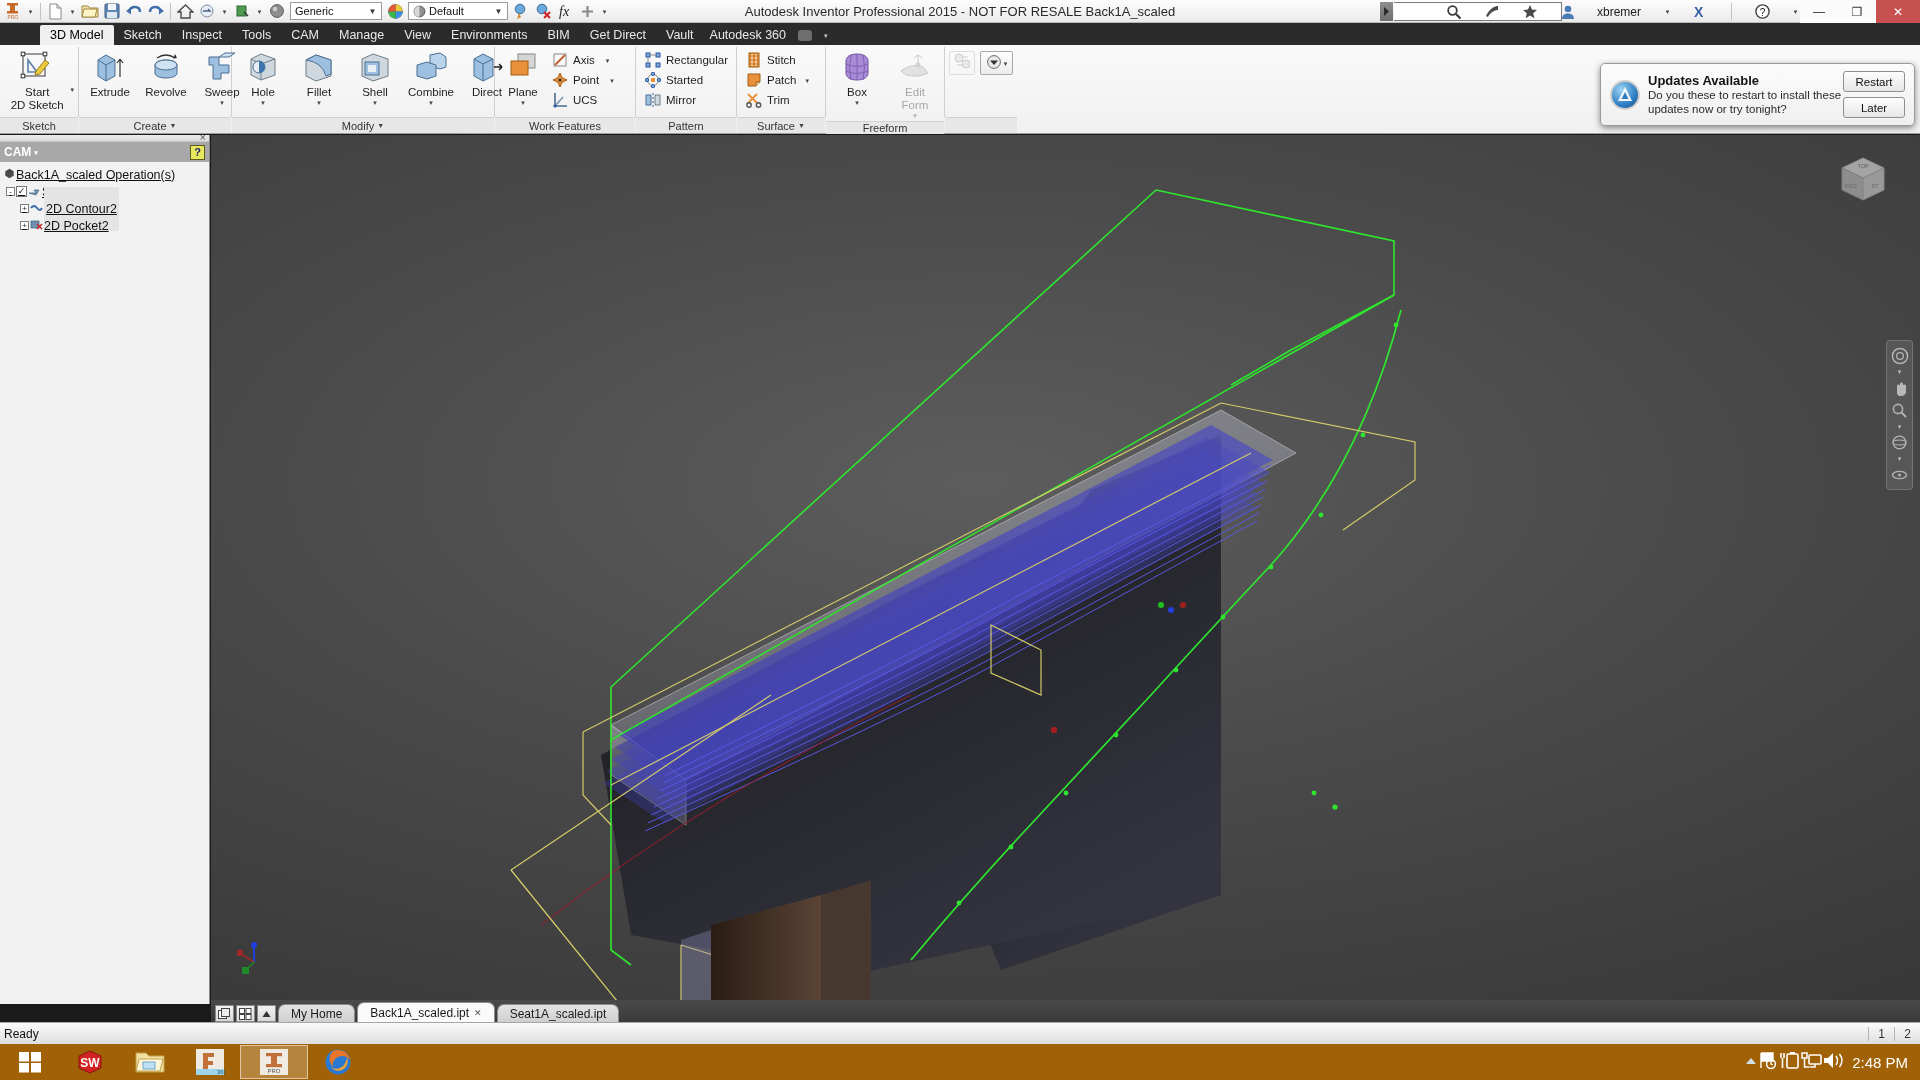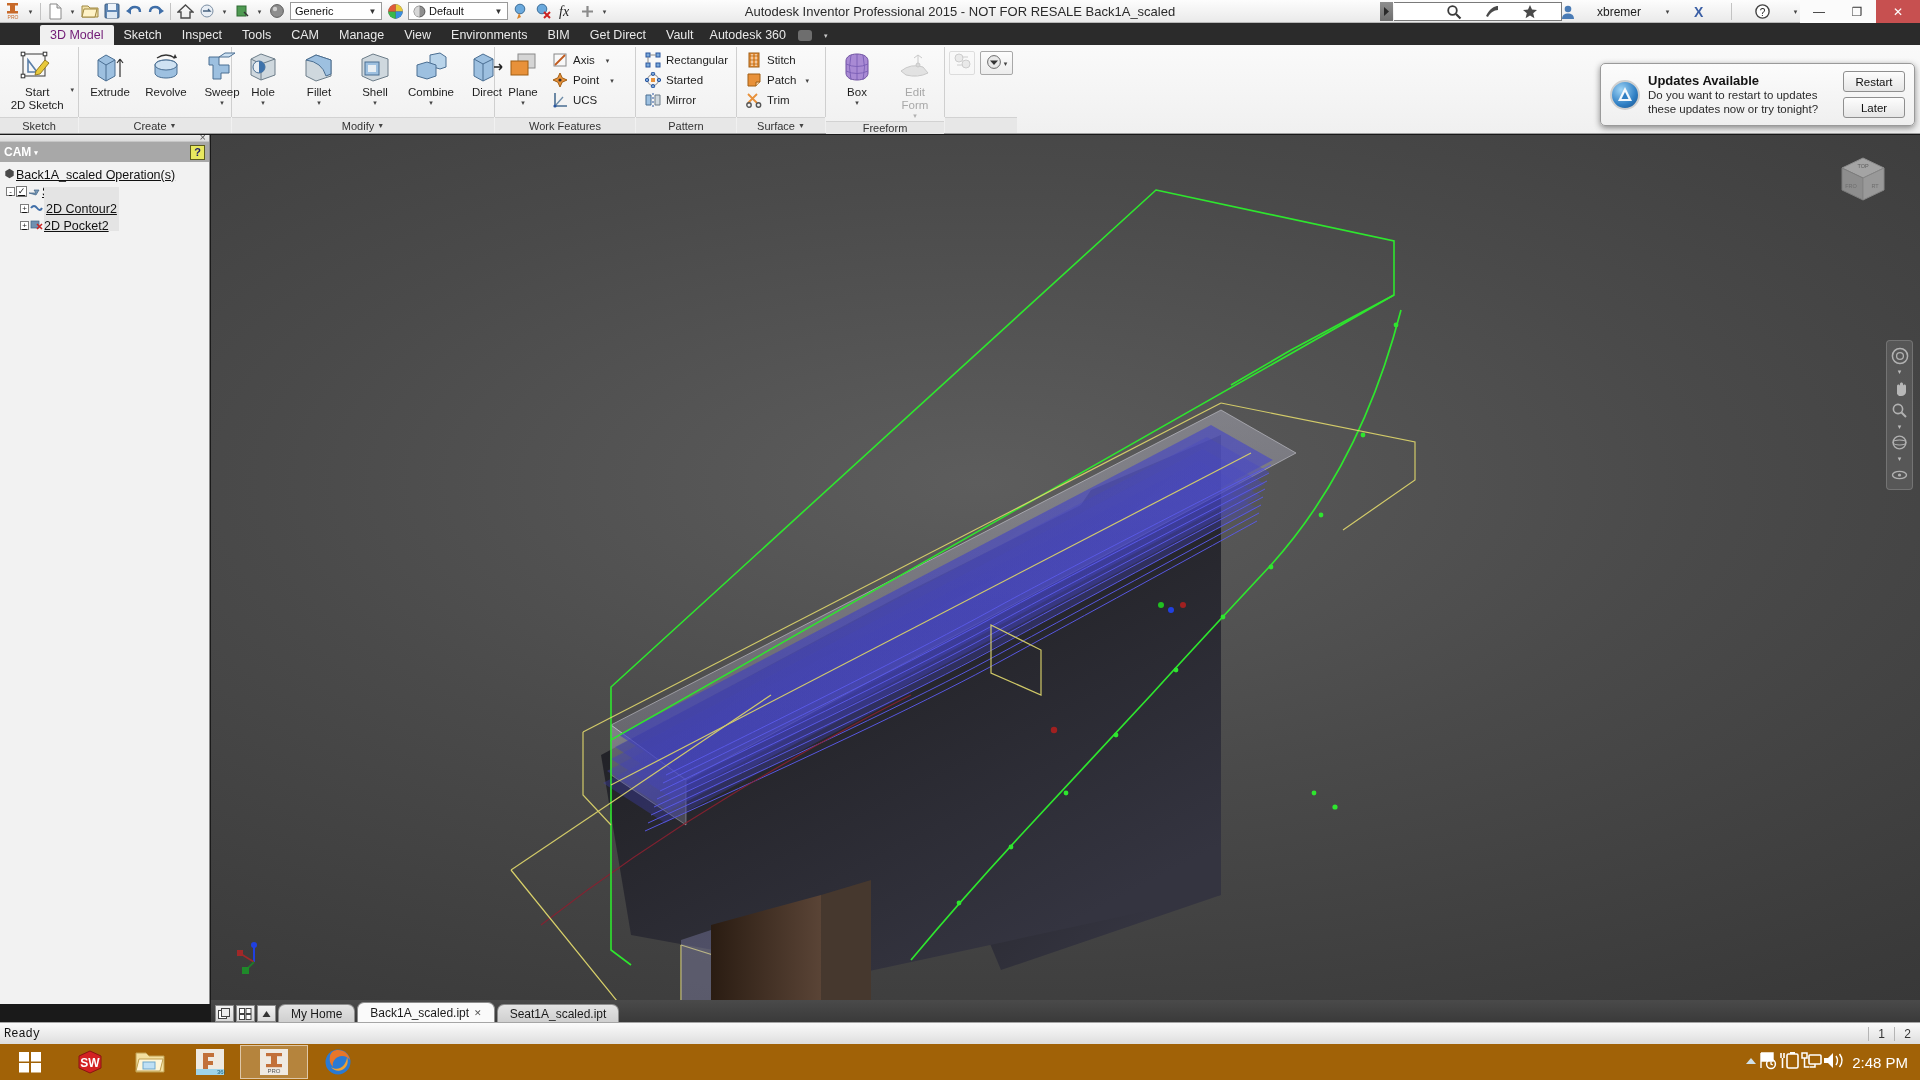--- a/index.html
+++ b/index.html
@@ -62,21 +62,21 @@
 
   
   .tabbar {
     position:absolute; left:0; top:23px; width:1920px; height:22px;
     background:#2b2b2b; display:flex; align-items:flex-end; padding-left:40px;
   }
   .rtab {
     height:20px; padding:0 10px; color:#e9e9e9; font-size:12.5px;
     display:flex; align-items:center; white-space:nowrap;
   }
-  .rtab.active { background:#f0f0f0; color:#701a75; border-radius:2px 2px 0 0; }
+  .rtab.active { background:#f0f0f0; color:#000000; border-radius:2px 2px 0 0; }
   .a360 { margin-left:6px; display:flex; align-items:center; gap:12px; padding-right:10px;}
   .cloud-ic { width:14px;height:11px;background:#6e6e6e;border-radius:3px;display:inline-block;}
 
   
   .ribbon {
     position:absolute; left:0; top:45px; width:1920px; height:89px;
     background:linear-gradient(#fafafa,#f0f0f0);
     border-bottom:1px solid #9f9f9f;
     display:flex; align-items:stretch;
   }
@@ -159,21 +159,21 @@
   }
   .dtab.active { background:#fafafa; height:20px; }
   .dtab .x { font-size:9px; color:#555; }
 
   
   .statusbar {
     position:absolute; left:0; top:1022px; width:1920px; height:22px;
     background:linear-gradient(#fbfbfb,#dedede); border-top:1px solid #a5a5a5;
     display:flex; align-items:center; font-size:12px; color:#111;
   }
-  .st-left { padding-left:4px;font-family:Liberation Mono, monospace; }
+  .st-left { padding-left:4px; }
   .st-right { margin-left:auto; display:flex; }
   .st-cell { width:26px; text-align:center; border-left:1px solid #b5b5b5; color:#333; }
 
   
   .taskbar {
     position:absolute; left:0; top:1044px; width:1920px; height:36px;
     background:#a16207; display:flex; align-items:center;
   }
   .tb-item { width:60px; height:36px; display:flex; align-items:center; justify-content:center; }
   .tb-item.pinned { width:68px; }
@@ -1076,21 +1076,21 @@
 
   <div class="toast">
     <div class="badge">
       <svg width="20" height="20" viewBox="0 0 20 20">
           <path d="M10 2l7 14H3z" fill="#fff" opacity=".92"></path>
           <path d="M10 7l3.5 7h-7z" fill="#2f7fc4"></path>
         </svg>
     </div>
     <div class="txt">
       <div class="t1">Updates Available</div>
-      <div class="t2">Do you want to restart to updates these updates now or try tonight?</div>
+      <div class="t2">Do you these to restart to install these updates now or try tonight?</div>
     </div>
     <div class="btns">
       <button>Restart</button>
       <button>Later</button>
     </div>
   </div>
 
 </div>
 
 </body></html>

